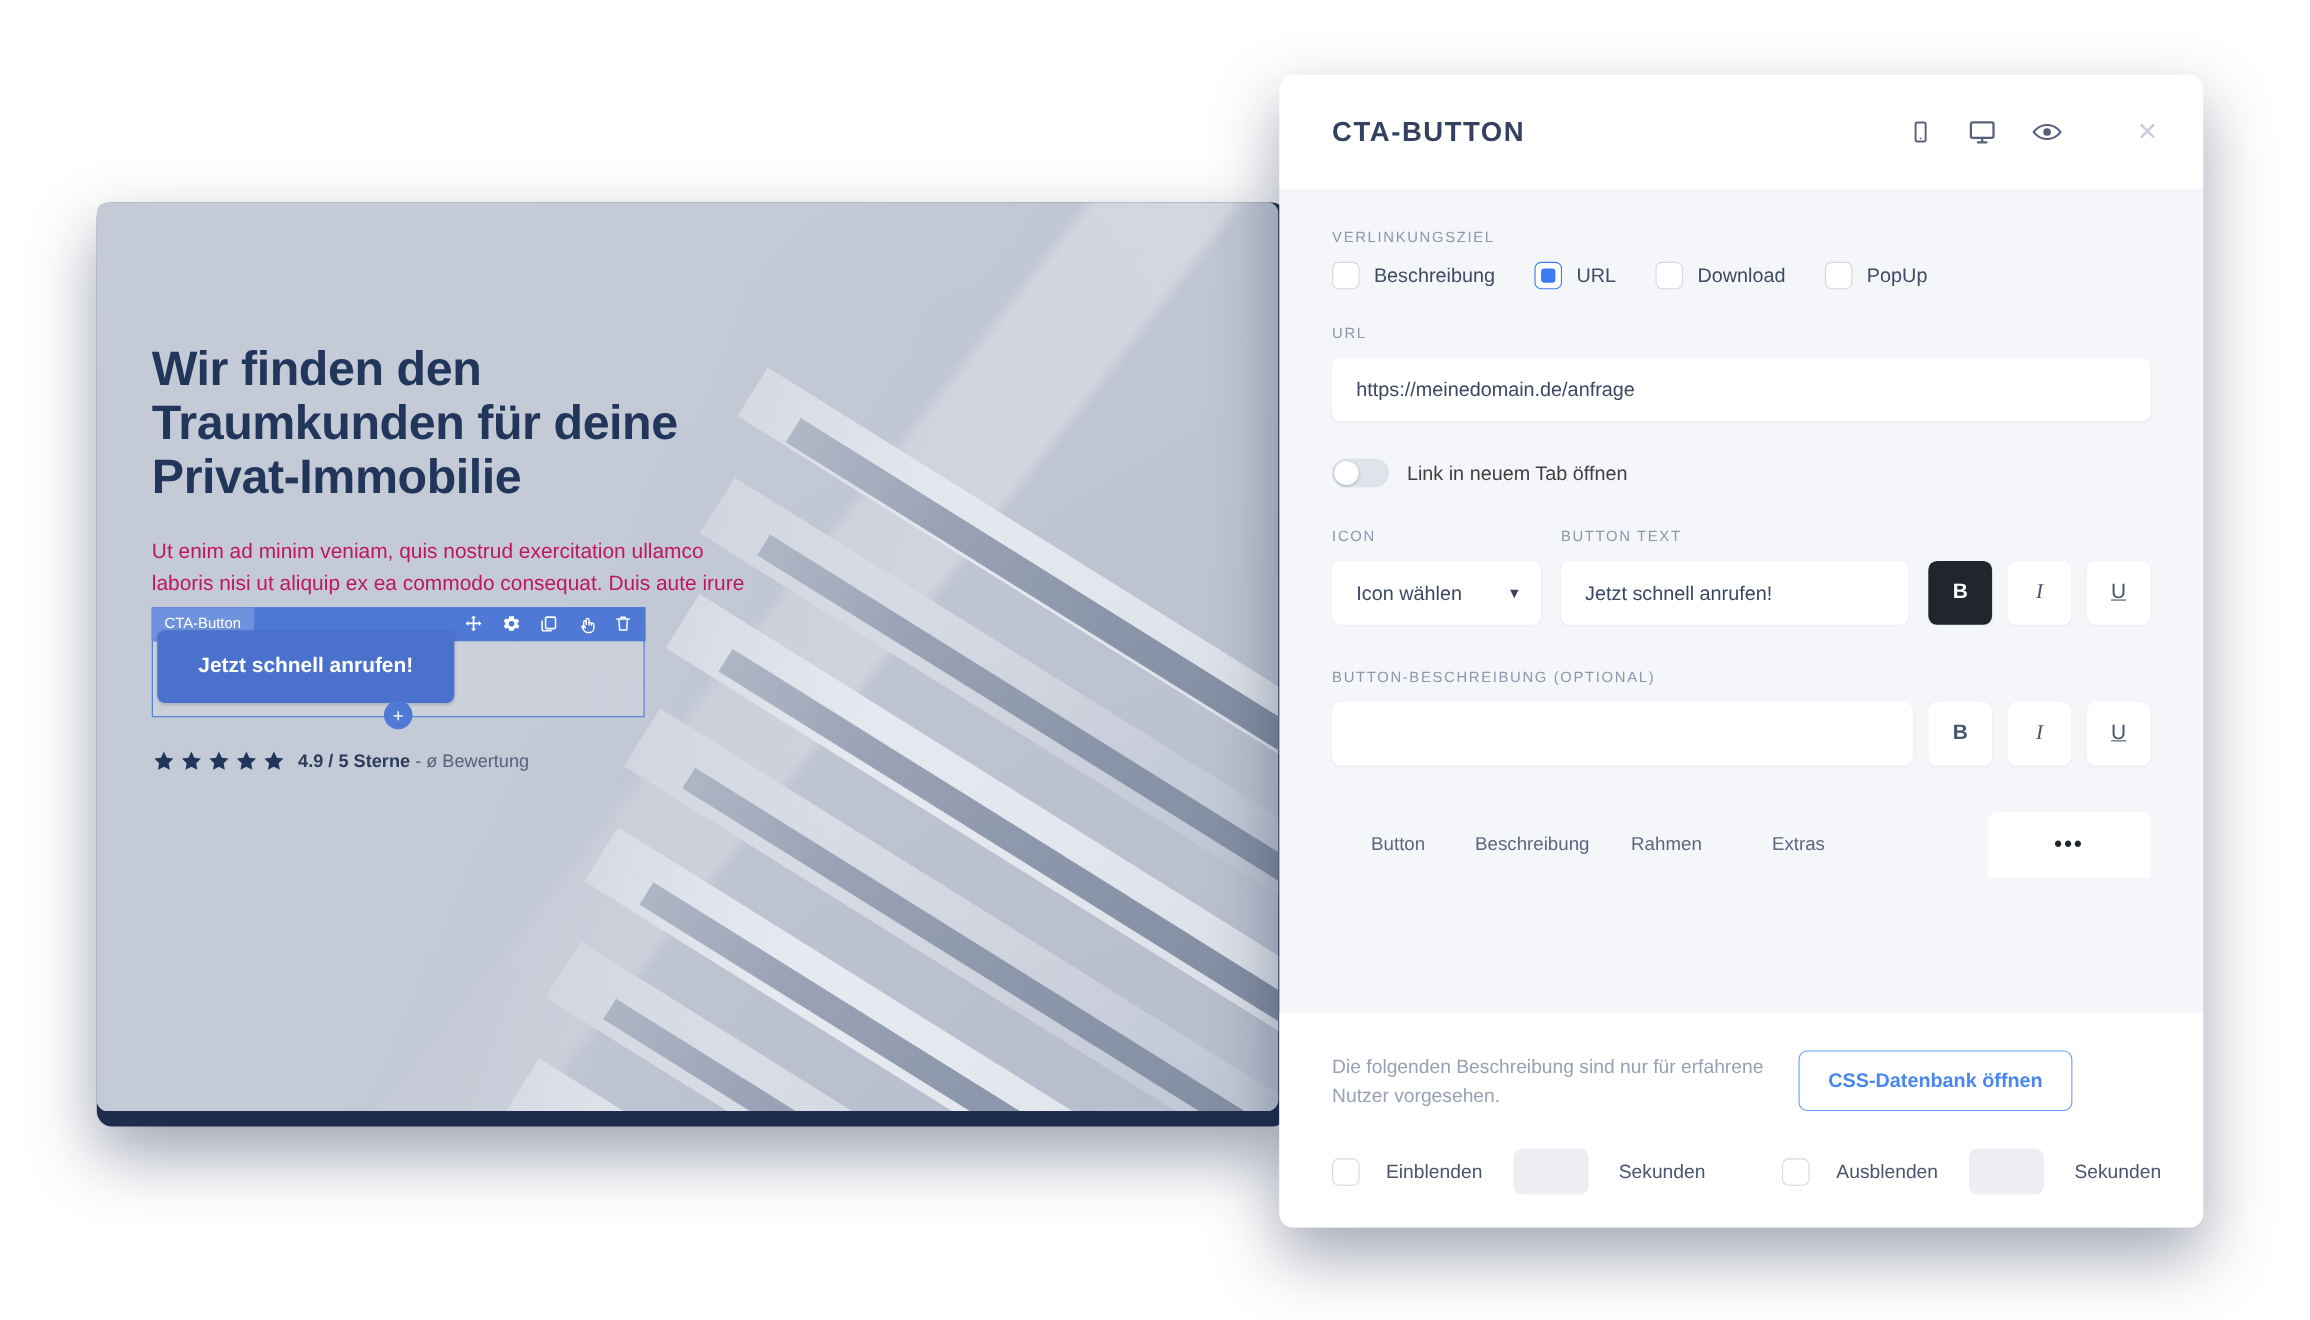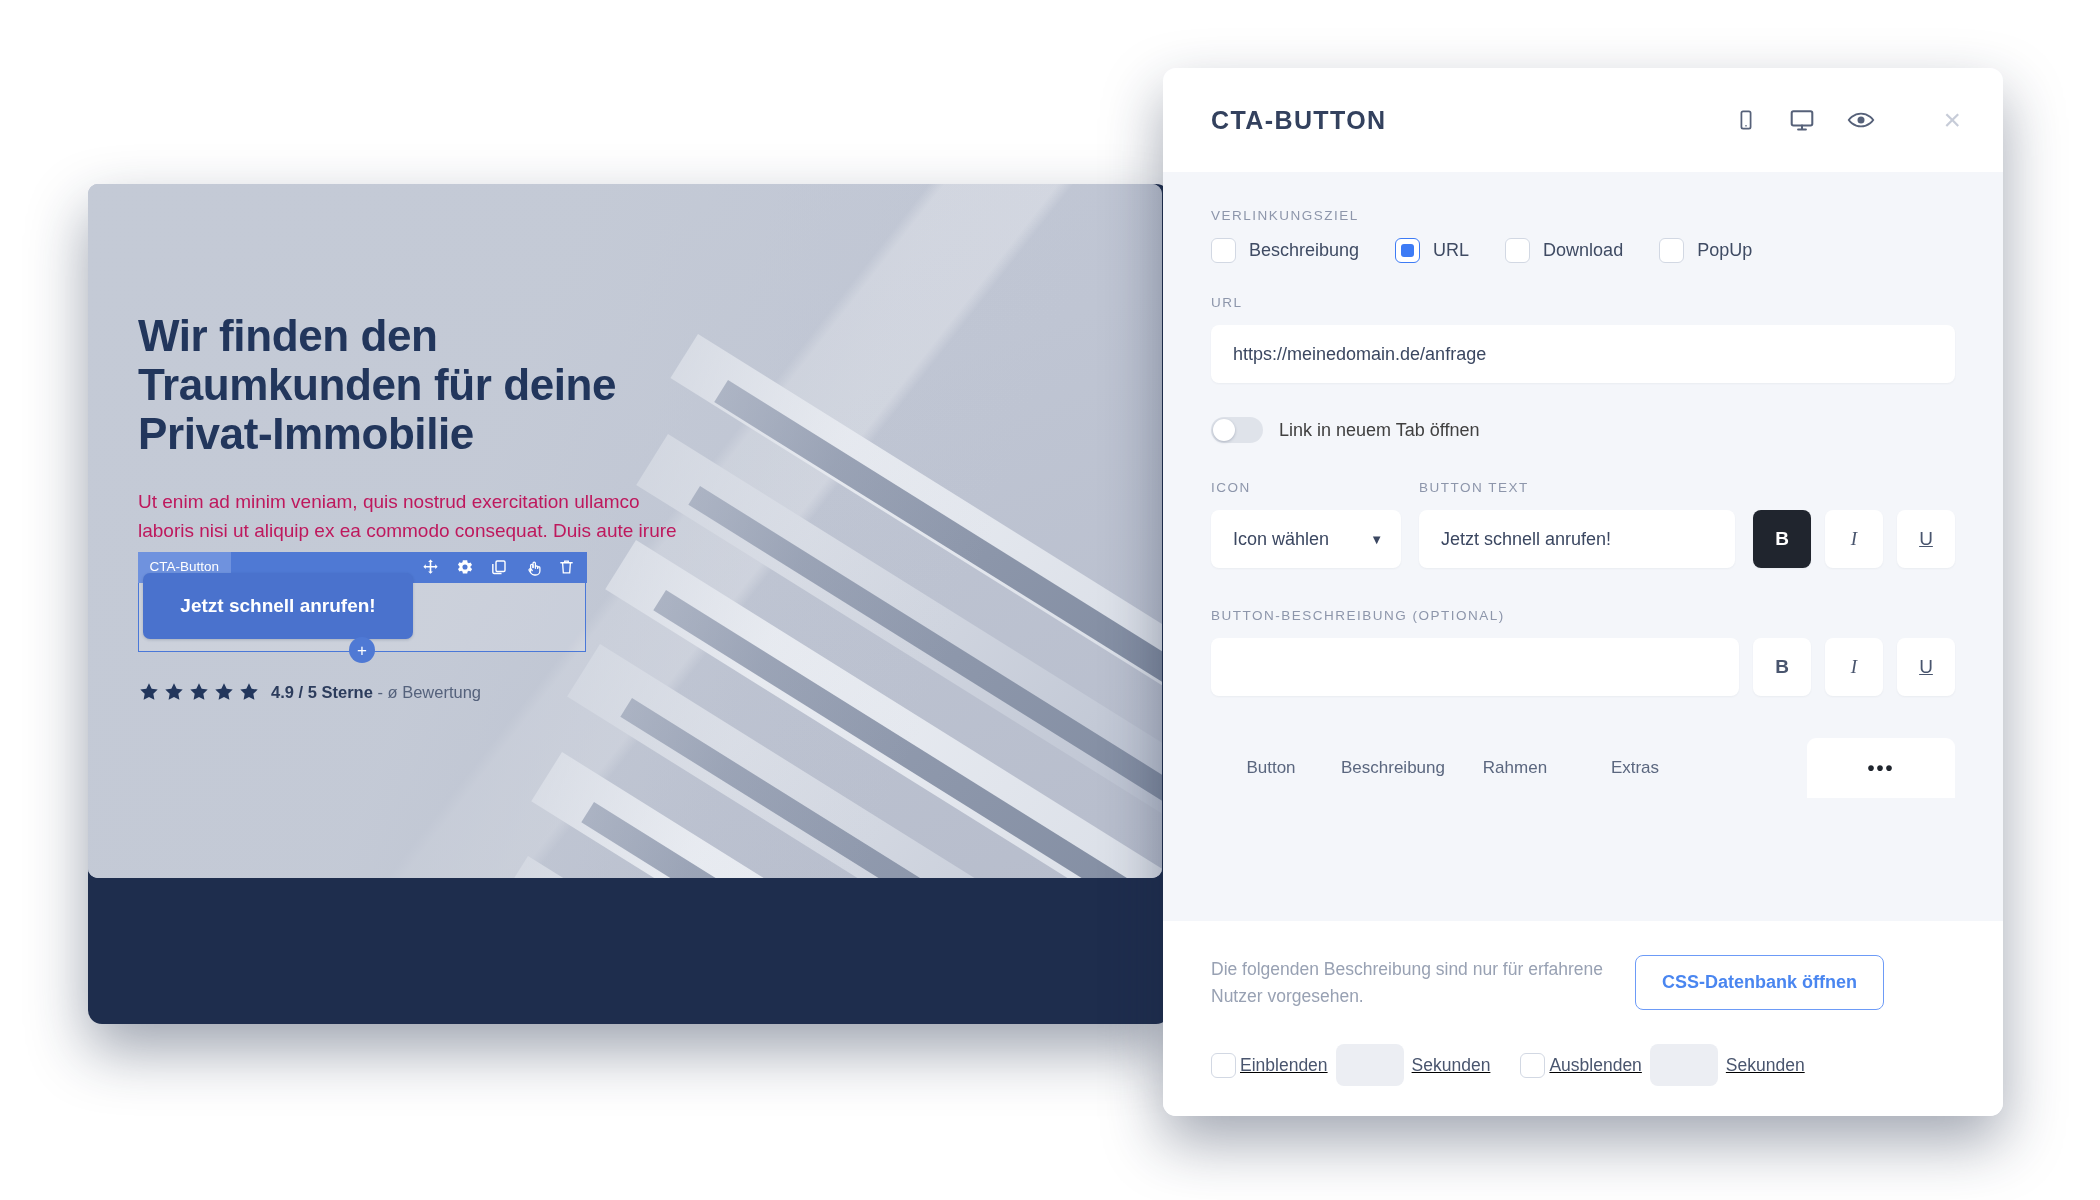--- a/index.html
+++ b/index.html
@@ -18,21 +18,21 @@
     position: absolute;
     left: 88px; top: 184px;
     width: 1082px; height: 840px;
     background: #1e2d4d;
     border-radius: 14px;
     box-shadow: 0 26px 60px rgba(24,38,66,.42);
   }
   #canvas-page {
     position: absolute;
     left: 88px; top: 184px;
-    width: 1074px; height: 694px;
+    width: 1074px; height: 826px;
     border-radius: 10px;
     overflow: hidden;
     background: #c0c6d4;
   }
 
   
   .photo {
     position: absolute; inset: 0;
     background:
       linear-gradient(128deg, rgba(255,255,255,0) 52%, rgba(255,255,255,.30) 53%, rgba(255,255,255,.30) 60%, rgba(255,255,255,0) 61%),
@@ -227,22 +227,22 @@
     font-size: 17.5px; line-height: 1.5; color: #98a1b3; flex: 1; max-width: 400px;
   }
   .btn-outline {
     border: 1.4px solid #6d9bf7; color: #4a86f0;
     background: #fff; border-radius: 8px;
     font-size: 18px; font-weight: 600;
     padding: 16px 26px; white-space: nowrap;
     font-family: "Liberation Sans", sans-serif;
   }
   .foot-bottom {
-    display: flex; align-items: center; gap: 4px;
-    margin-top: 34px; padding-bottom: 30px; text-decoration: underline;
+    display: flex; align-items: center; gap: 24px;
+    margin-top: 34px; padding-bottom: 30px;
   }
   .fb-lbl { font-size: 17.5px; color: #49556e; white-space: nowrap; }
   .numbox {
     width: 68px; height: 42px; background: #eceef3; border-radius: 8px;
     border: none; margin: 0 4px;
   }
   .sp { width: 22px; flex: 0 0 22px; }
 </style>
 </head>
 <body>

